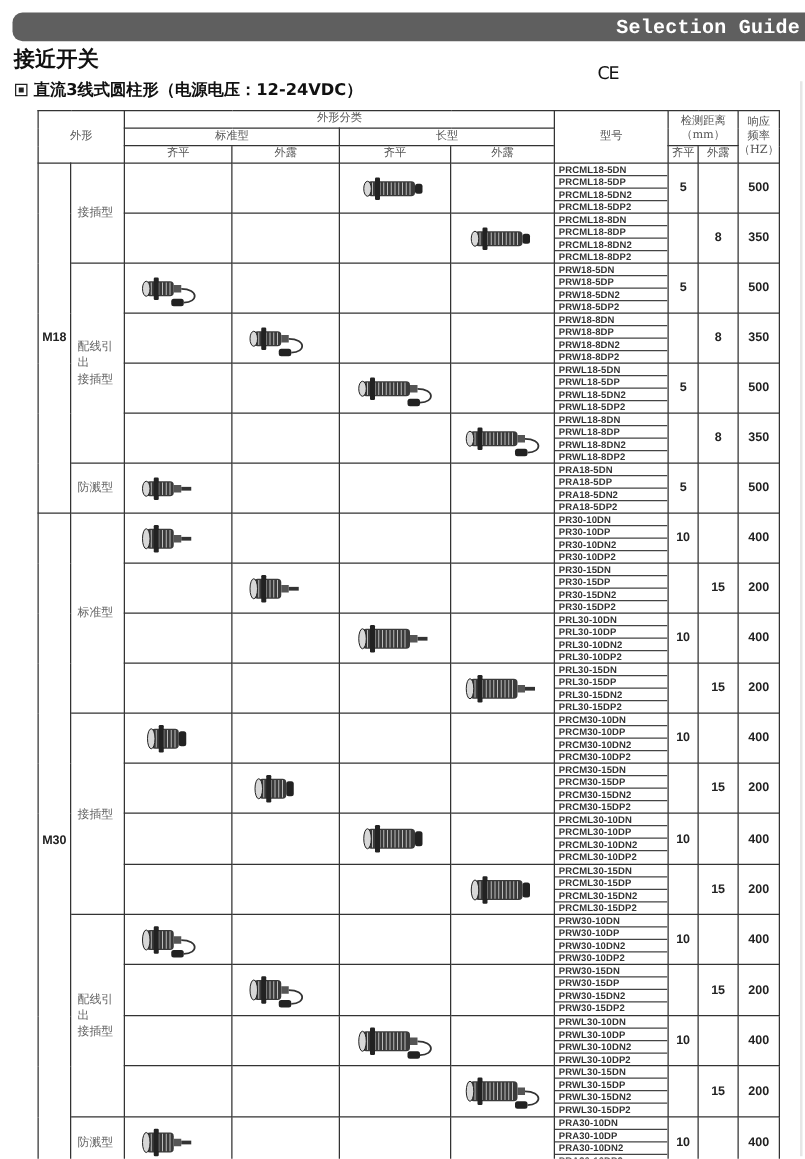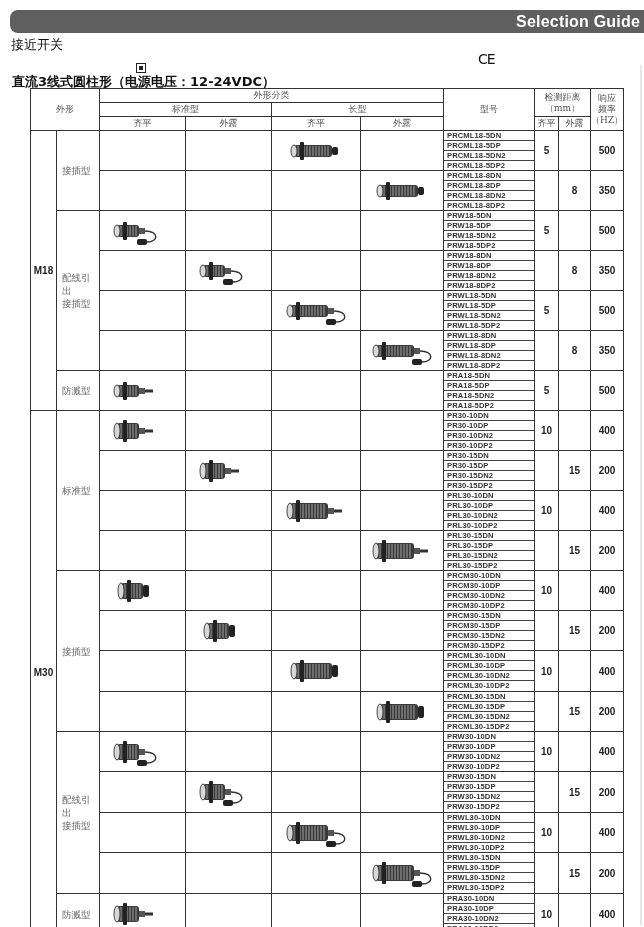--- a/index.html
+++ b/index.html
@@ -3,24 +3,24 @@
 <meta charset="utf-8">
 <style>
   * { box-sizing: border-box; margin: 0; padding: 0; }
   html, body { width: 644px; height: 927px; background: #ffffff; overflow: hidden; }
   body { position: relative; font-family: "DejaVu Sans", sans-serif; color: #222; }
   .banner {
     position: absolute; left: 10px; top: 10px; width: 634px; height: 23px;
     background: #5f5f5f; border-radius: 8px 0 0 8px;
     display: flex; align-items: center; justify-content: flex-end; padding-right: 4px;
   }
-  .banner span { color: #fff; font-family: Liberation Sans, sans-serif; font-weight: bold; font-size: 16px; letter-spacing: 0.2px; }
+  .banner span { color: #fff; font-family: Liberation Mono, monospace; font-weight: bold; font-size: 16px; letter-spacing: 0.2px; }
   .right-rule { position: absolute; left: 640px; top: 65px; width: 2px; height: 860px; background: #e6e6e6; }
-  .page-title { position: absolute; left: 11px; top: 36px; font-size: 13px; font-weight: normal; color: #111; font-family: "DejaVu Sans", sans-serif; }
-  .subtitle { position: absolute; left: 12px; top: 63px; font-size: 13px; font-weight: bold; color: #111; display: flex; align-items: center; flex-direction: column; }
+  .page-title { position: absolute; left: 11px; top: 36px; font-size: 17px; font-weight: bold; color: #111; font-family: "DejaVu Sans", sans-serif; }
+  .subtitle { position: absolute; left: 12px; top: 63px; font-size: 13px; font-weight: bold; color: #111; display: flex; align-items: center; }
   .subtitle .sq { width: 10px; height: 10px; border: 1px solid #222; margin-right: 5px; position: relative; display: inline-block; }
   .subtitle .sq::after { content: ""; position: absolute; left: 2px; top: 2px; width: 4px; height: 4px; background: #222; }
   .ce { position: absolute; left: 478px; top: 51px; font-size: 14px; font-family: "DejaVu Sans", sans-serif; color: #111; letter-spacing: -1px; }
 
   table.sel {
     position: absolute; left: 30px; top: 88px; width: 593px;
     border-collapse: collapse; table-layout: fixed;
   }
   table.sel td, table.sel th {
     border: 1px solid #333; font-weight: normal; text-align: center; vertical-align: middle;

